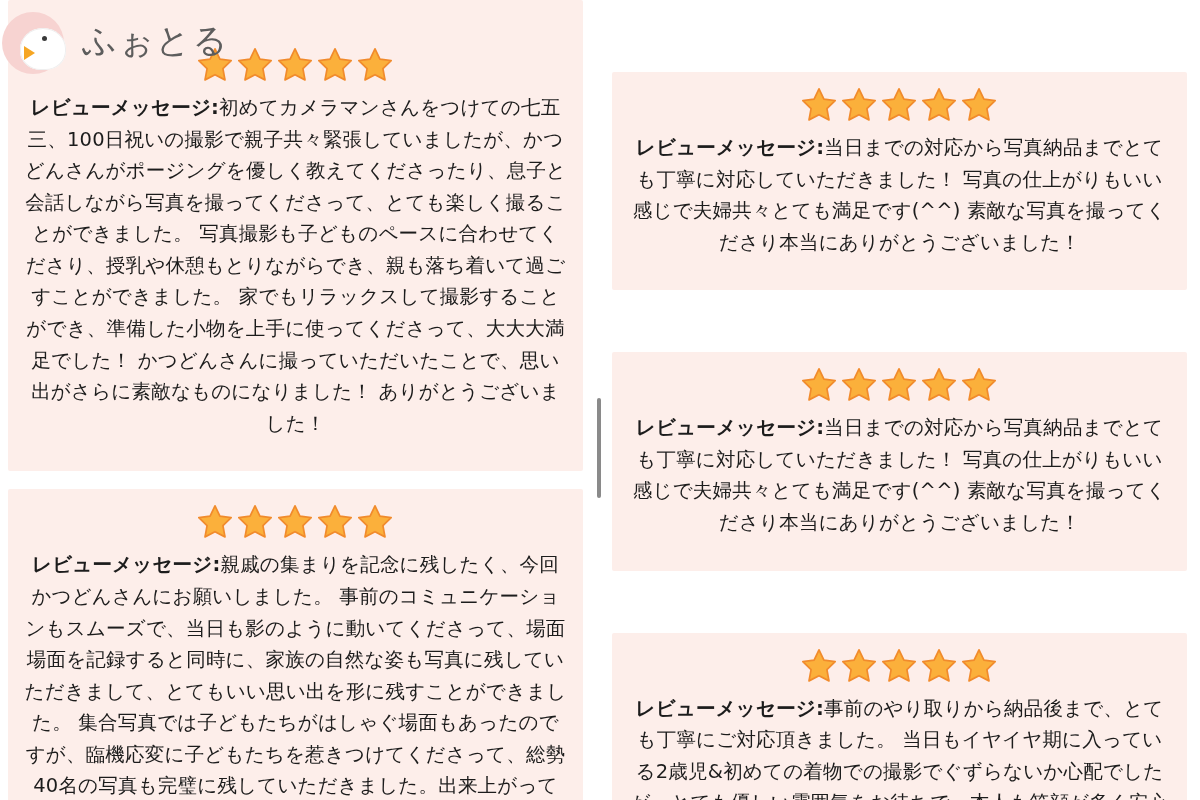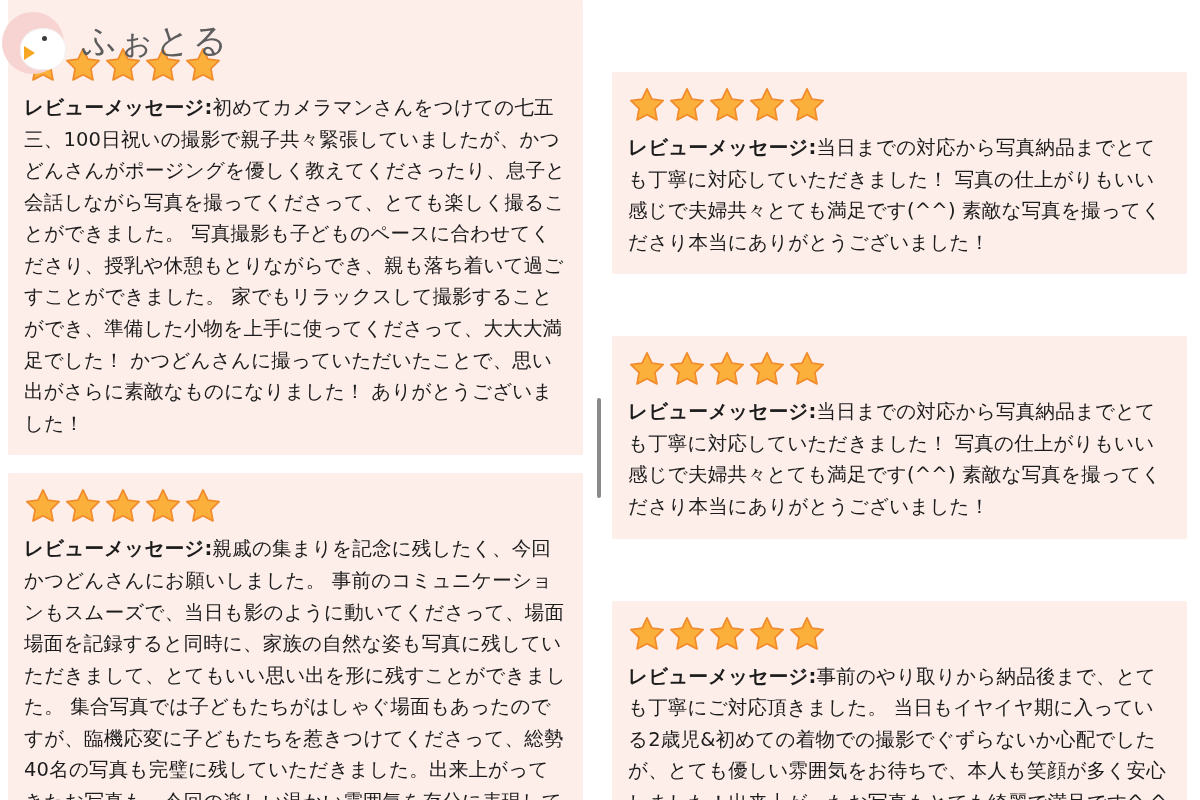--- a/index.html
+++ b/index.html
@@ -95,23 +95,24 @@
     top: 0;
     width: 575px;
   }
   .col-left  { left: 8px; }
   .col-right { left: 612px; }
 
   
   .card {
     background: #fdeeea;
     border-radius: 2px;
-    padding: 14px 16px 16px 16px;
+    padding: 14px 16px 32px 16px;
     box-sizing: border-box;
     margin-bottom: 18px;
+    text-align: center;
   }
   .card.tall-pad { padding-top: 46px; }
 
   .stars {
     line-height: 1;
     margin-bottom: 8px;
     white-space: nowrap;
     font-size: 0;
   }
   .star {

